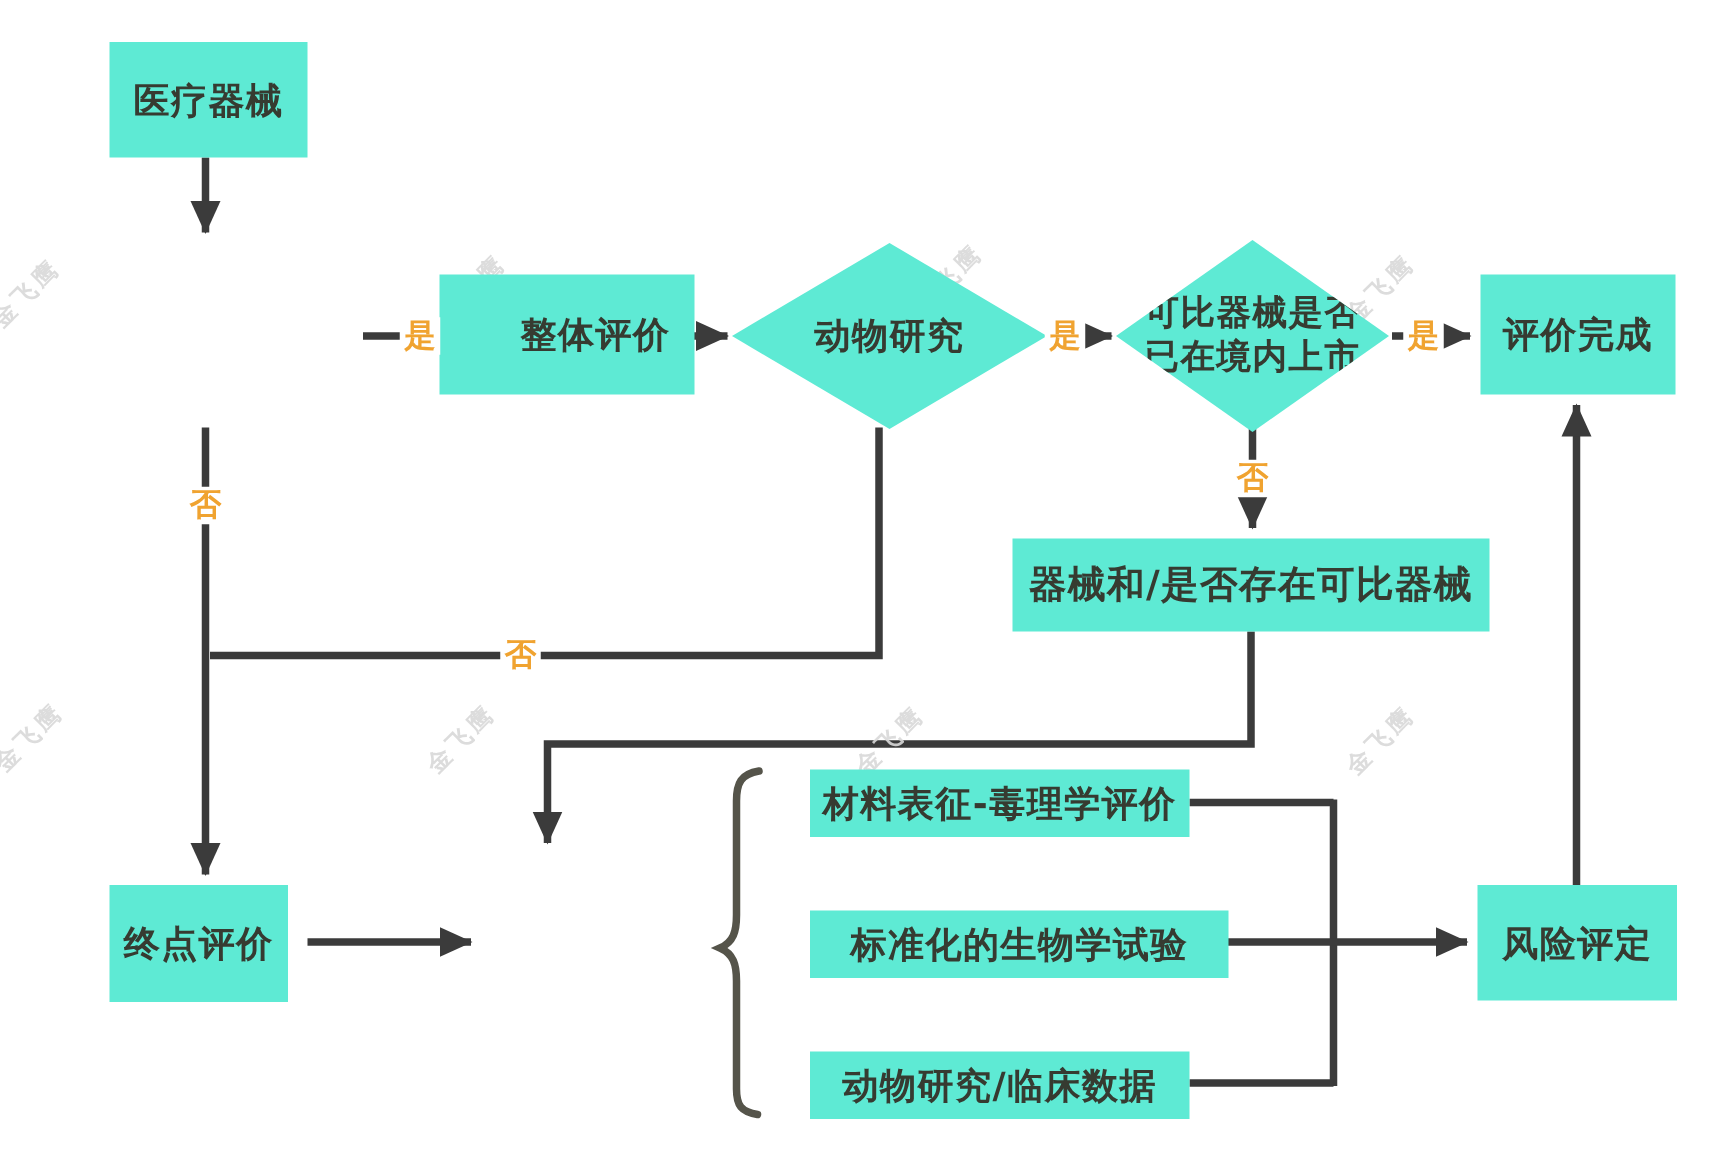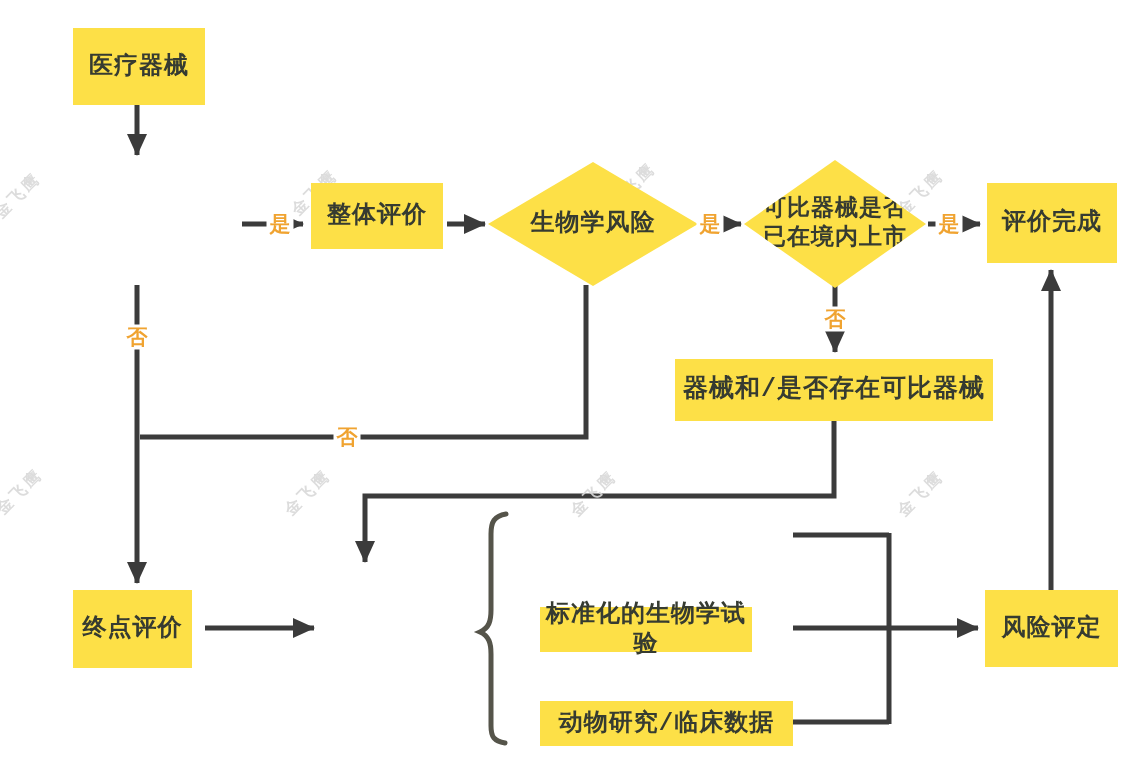--- a/index.html
+++ b/index.html
@@ -2,23 +2,23 @@
 <html><head>
 <meta charset="utf-8">
 <style>
   html,body{margin:0;padding:0;background:#ffffff;}
   .canvas{
     position:relative;width:1144px;height:773px;background:#ffffff;overflow:hidden;
     font-family:"DejaVu Sans","Liberation Sans",sans-serif;
   }
   svg.edges{position:absolute;left:0;top:0;width:1144px;height:773px;}
   .node{
-    position:absolute;background:#fde047;color:#363b31;font-weight:bold;
+    position:absolute;background:#5eead4;color:#363b31;font-weight:bold;
     display:flex;flex-direction:column;align-items:center;justify-content:center;
-    text-align:center;line-height:1.25;letter-spacing:1px;font-family:Liberation Mono, monospace;
+    text-align:center;line-height:1.25;letter-spacing:1px;
   }
   .rect{font-size:24px;}
   .diamond{clip-path:polygon(50% 0,100% 50%,50% 100%,0 50%);}
   .circle{border-radius:50%;}
   .edge-label{
     position:absolute;transform:translate(-50%,-50%);
     background:#ffffff;color:#f0a330;font-weight:bold;font-size:21px;
     line-height:1;padding:2px 3px;white-space:nowrap;
   }
   .watermark{
@@ -66,40 +66,41 @@
   <span class="watermark" style="left:594px;top:494px">金飞鹰</span>
   <span class="watermark" style="left:921px;top:494px">金飞鹰</span>
   <span class="watermark" style="left:30px;top:798px">金飞鹰</span>
   <span class="watermark" style="left:300px;top:798px">金飞鹰</span>
   <span class="watermark" style="left:630px;top:798px">金飞鹰</span>
   <span class="watermark" style="left:900px;top:798px">金飞鹰</span>
 
   <div class="node rect" style="left:73px;top:28px;width:132px;height:77px;">医疗器械</div>
 
 
-  <div class="node rect" style="left:311px;top:183px;width:132px;height:66px;">整体评价</div>
+  <div class="node rect" style="left:293px;top:183px;width:132px;height:80px;padding-left:38px;">整体评价</div>
 
   <div class="node diamond" style="left:488px;top:162px;width:210px;height:124px;font-size:24px;">
-    <span>生物学风险</span>
+    <span>动物研究</span>
   </div>
 
   <div class="node diamond" style="left:744px;top:160px;width:182px;height:128px;font-size:23px;">
     <span>可比器械是否</span>
     <span>已在境内上市</span>
   </div>
 
   <div class="node rect" style="left:987px;top:183px;width:130px;height:80px;">评价完成</div>
 
   <div class="node rect" style="left:675px;top:359px;width:318px;height:62px;font-size:25px;">器械和/是否存在可比器械</div>
 
   <div class="node rect" style="left:73px;top:590px;width:119px;height:78px;">终点评价</div>
 
 
+  <div class="node rect" style="left:540px;top:513px;width:253px;height:45px;">材料表征-毒理学评价</div>
 
-  <div class="node rect" style="left:540px;top:607px;width:212px;height:45px;">标准化的生物学试验</div>
+  <div class="node rect" style="left:540px;top:607px;width:279px;height:45px;">标准化的生物学试验</div>
 
   <div class="node rect" style="left:540px;top:701px;width:253px;height:45px;">动物研究/临床数据</div>
 
   <div class="node rect" style="left:985px;top:590px;width:133px;height:77px;">风险评定</div>
 
   <span class="edge-label" style="left:280px;top:224px">是</span>
   <span class="edge-label" style="left:710px;top:224px">是</span>
   <span class="edge-label" style="left:949px;top:224px">是</span>
   <span class="edge-label" style="left:137px;top:337px">否</span>
   <span class="edge-label" style="left:835px;top:319px">否</span>

